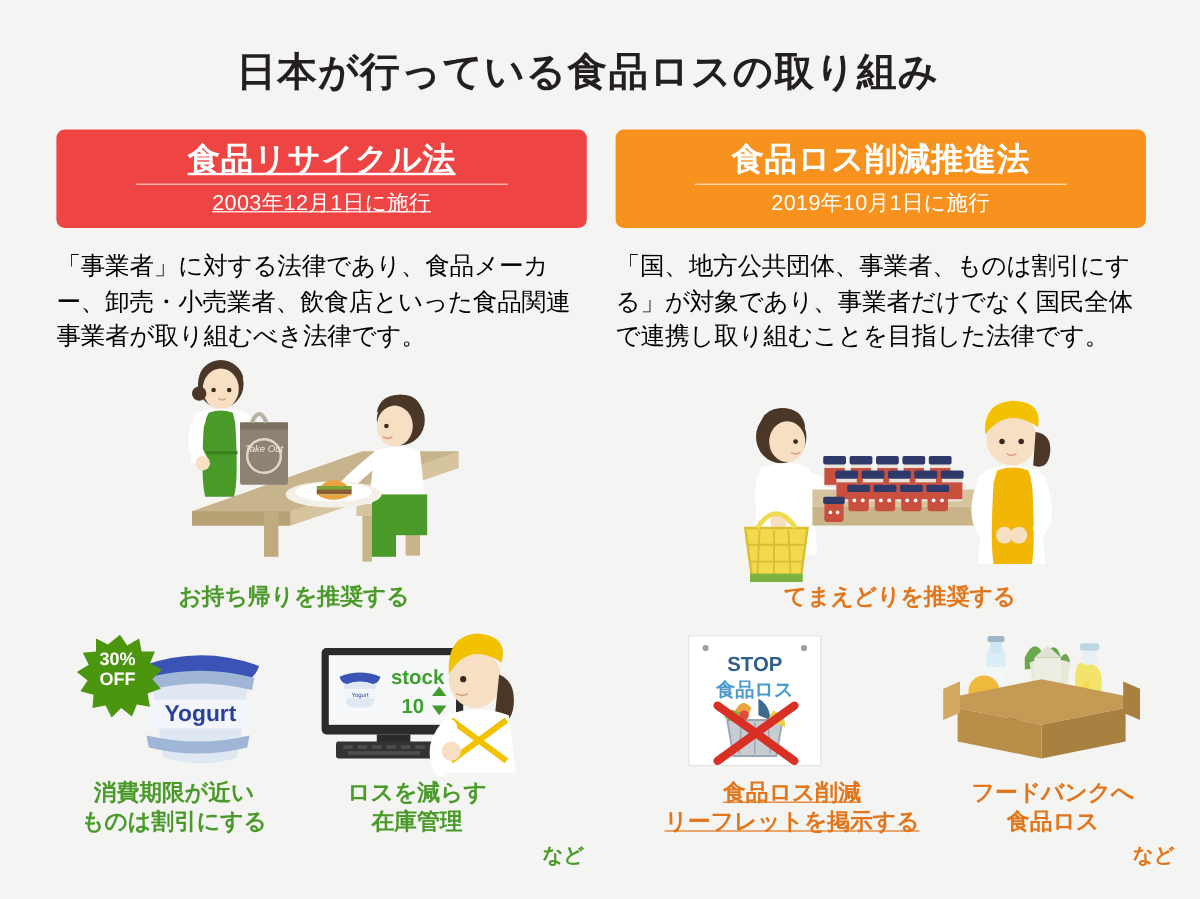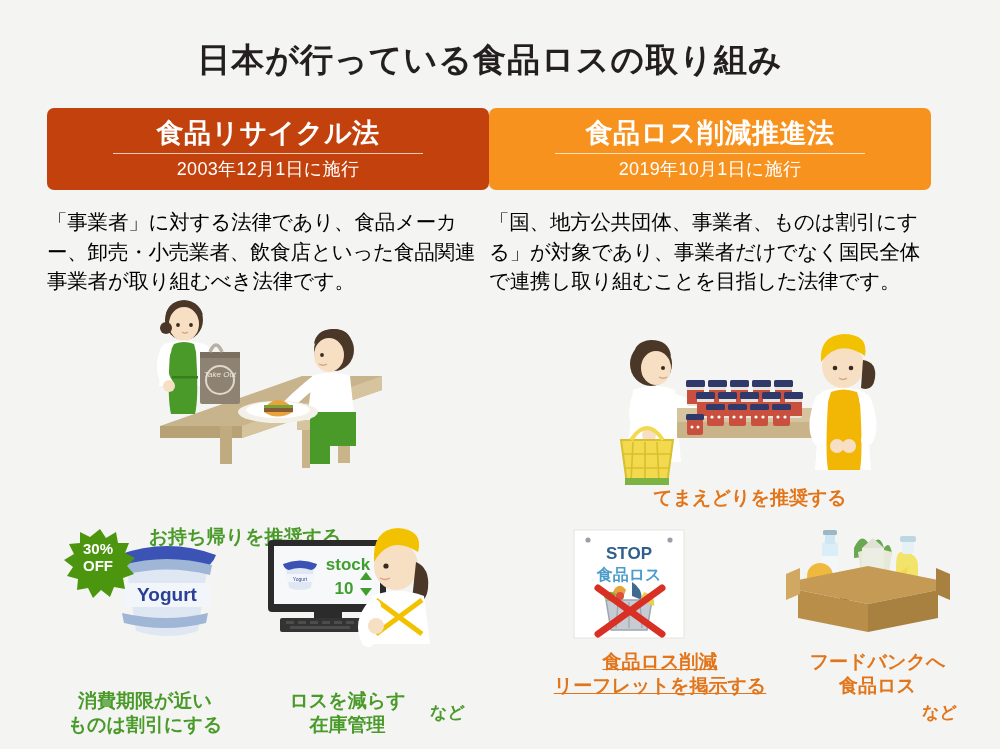--- a/index.html
+++ b/index.html
@@ -16,30 +16,30 @@
   .title{
     position:absolute;top:38px;left:0;width:980px;
     text-align:center;
     font-size:33px;font-weight:bold;color:#231f20;
     letter-spacing:1px;
   }
 
   
   .col{position:absolute;top:108px;width:442px;}
   .col.left{left:47px;}
-  .col.right{left:489px;}
+  .col.right{left:513px;}
 
   .lawcard{
     border-radius:7px;
     padding:10px 14px 12px;
     color:#fff;text-align:center;
     box-sizing:border-box;
     width:442px;height:82px;
   }
-  .lawcard.green{background:#c2410c;}
+  .lawcard.green{background:#ef4444;text-decoration:underline;}
   .lawcard.orange{background:#f7921e;}
   .lawcard .name{
     font-size:27px;font-weight:bold;line-height:1.12;
     letter-spacing:.5px;
   }
   .lawcard .rule{
     height:1px;background:rgba(255,255,255,.72);
     margin:5px 52px 5px;
   }
   .lawcard .date{font-size:18px;line-height:1.2;letter-spacing:.3px;}
@@ -49,24 +49,24 @@
     font-size:20.5px;line-height:1.45;color:#000000;
     letter-spacing:-.2px;
     text-align:left;
   }
 
   
   .cap{
     position:absolute;text-align:center;
     font-size:19px;font-weight:bold;line-height:1.26;
   }
-  .cap.green{color:#4a9a2a;margin-top:39px;}
+  .cap.green{color:#4a9a2a;}
   .cap.orange{color:#e2751a;}
   .nado{
-    position:absolute;font-size:17px;font-weight:bold;
+    position:absolute;font-size:17px;font-weight:bold;margin-left:22px;
   }
   .nado.green{color:#4a9a2a;}
   .nado.orange{color:#e2751a;}
 
   
   .art{position:absolute;}
   svg{display:block;overflow:visible;}
 </style>
 </head>
 <body>

